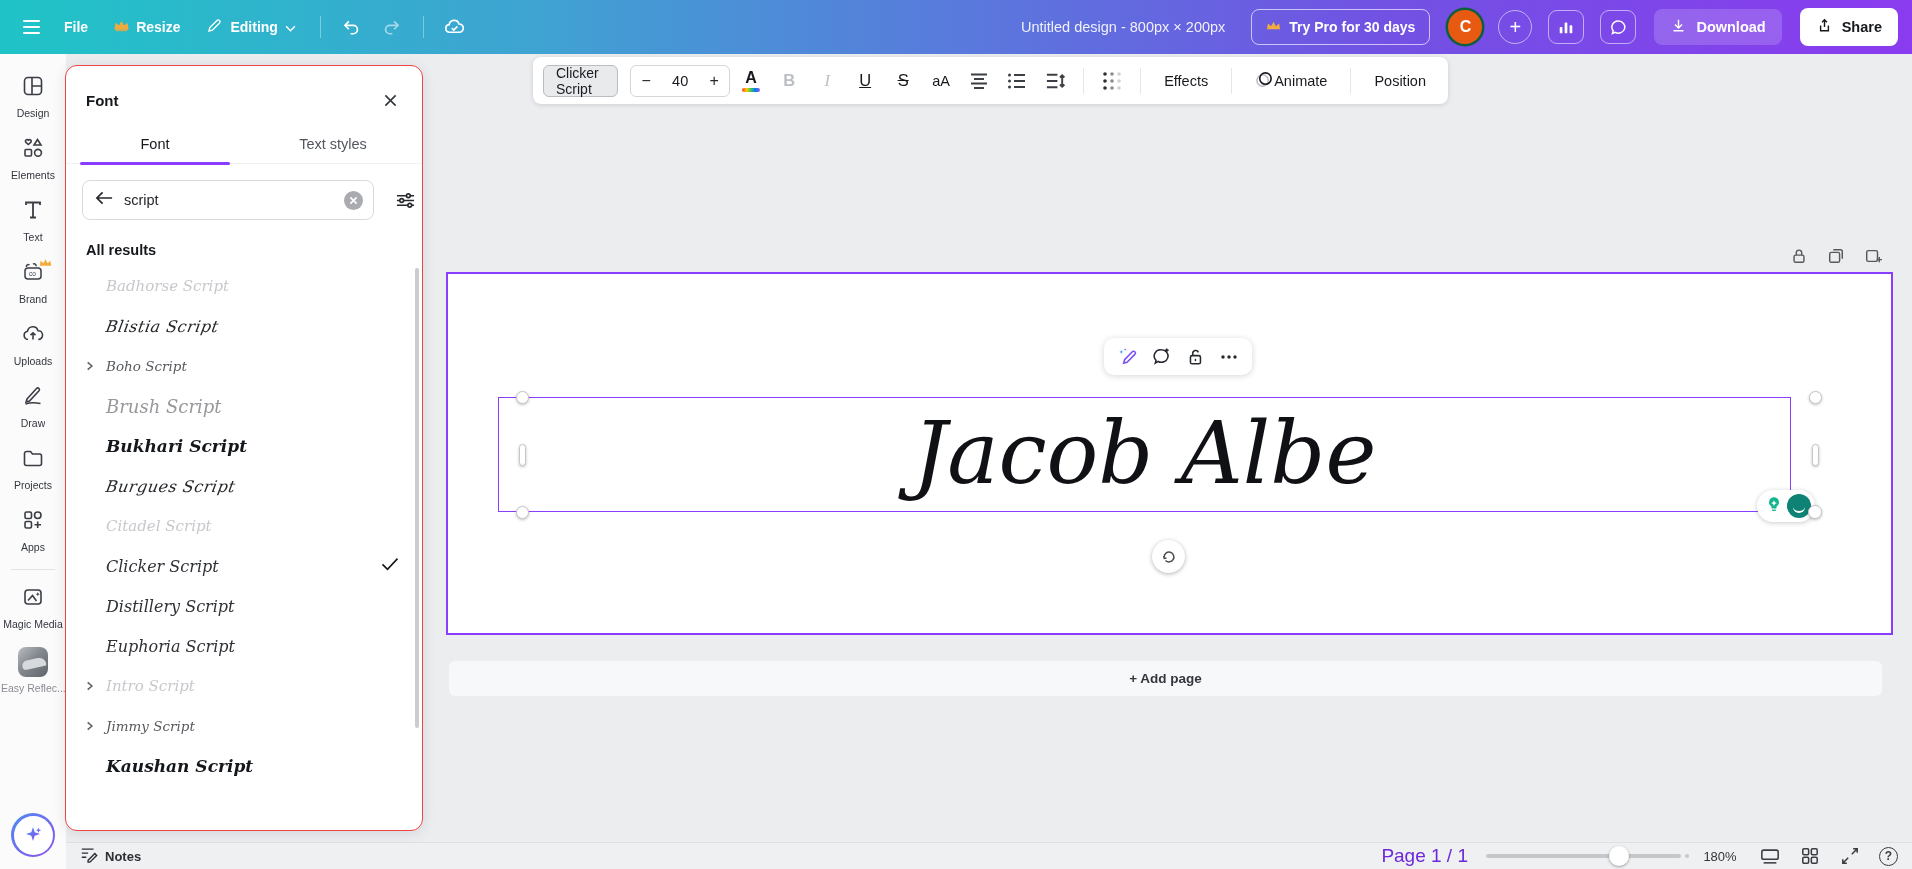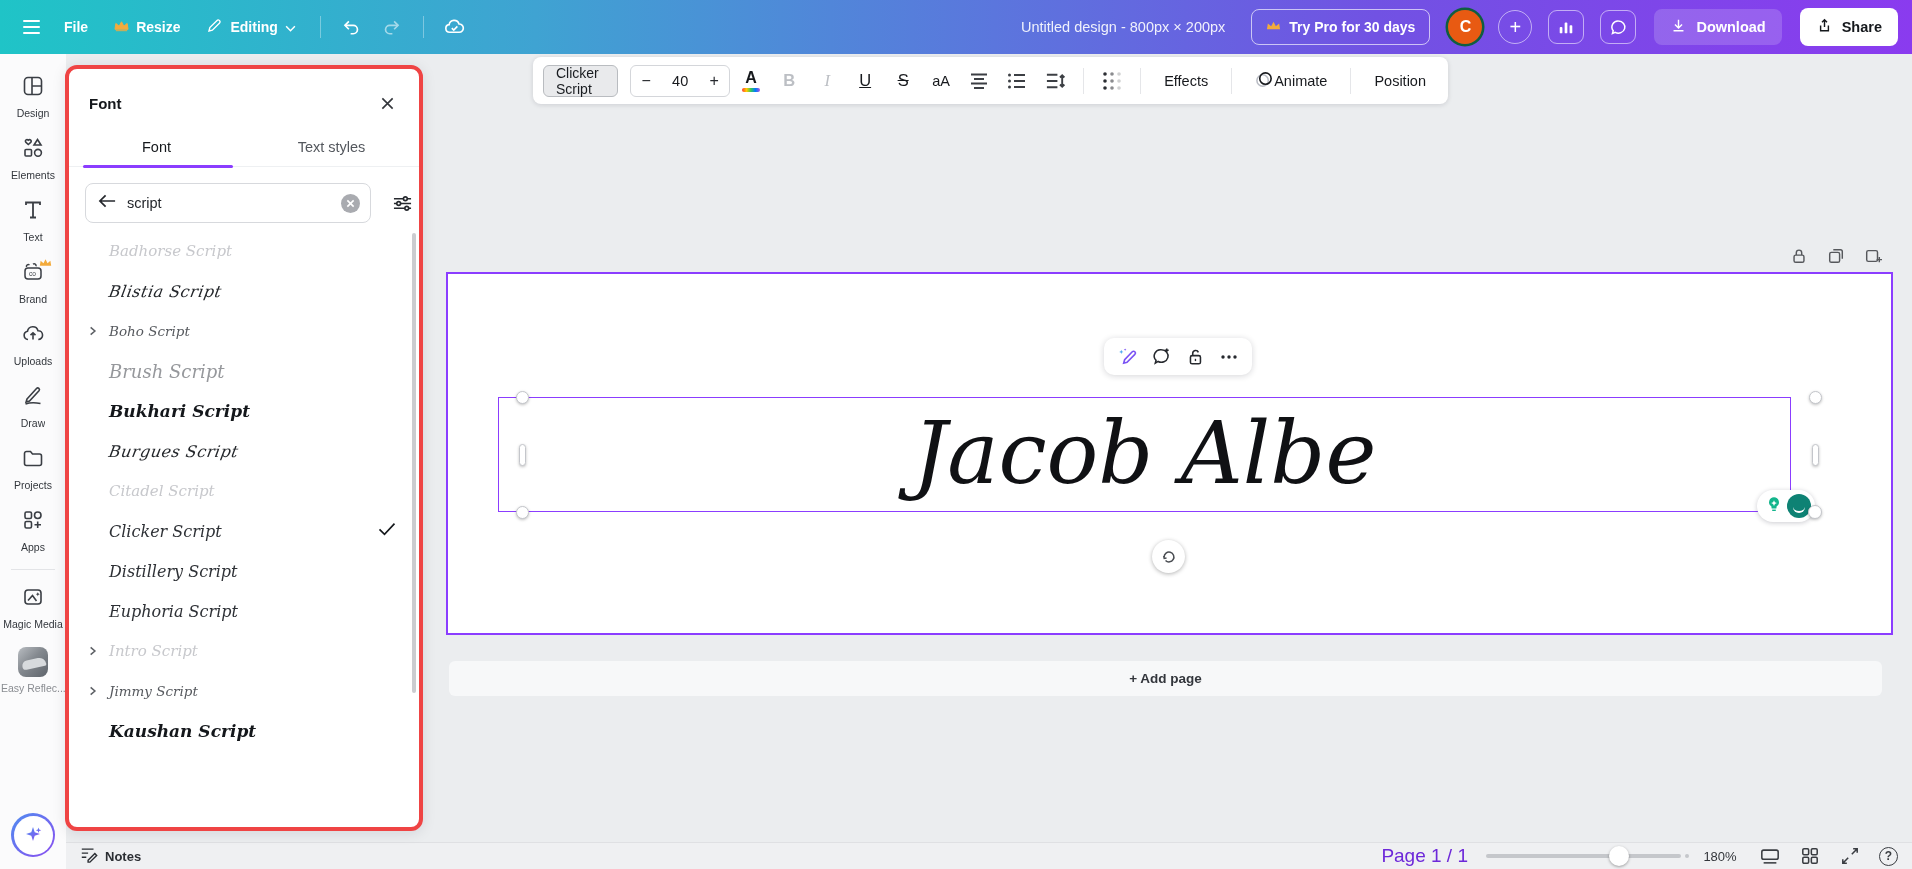--- a/index.html
+++ b/index.html
@@ -30,21 +30,21 @@
   .sb-item { width:62px; display:flex; flex-direction:column; align-items:center; gap:5px; padding:8px 0 9px; border-radius:8px; color:#3a3e44; position:relative; cursor:pointer; }
   .sb-item span.lbl { font-size:10.5px; color:#33373d; max-width:64px; overflow:hidden; white-space:nowrap; }
   .sb-crown { position:absolute; top:2px; right:12px; }
   .sb-divider { width:44px; height:1px; background:#e3e4e7; margin:7px 0; }
   .thumb { width:30px; height:30px; border-radius:8px; background:linear-gradient(135deg,#b9bdc2 0%,#84898f 45%,#5e646b 100%); position:relative; overflow:hidden; }
   .thumb::after { content:""; position:absolute; left:4px; top:12px; width:24px; height:9px; background:#d7dadd; border-radius:6px 8px 2px 4px; transform:rotate(-12deg); }
   .ai-fab { margin-top:auto; margin-bottom:12px; width:44px; height:44px; border-radius:50%; padding:2.5px; background:linear-gradient(135deg,#4f8df0,#8a4df0); cursor:pointer; }
   .ai-fab .inner { width:100%; height:100%; border-radius:50%; background:#fff; display:flex; align-items:center; justify-content:center; }
 
   
-  .panel { position:absolute; left:65px; top:65px; width:358px; height:766px; background:#fff; border:4px solid #ef4444; border-radius:12px; box-shadow:0 2px 14px rgba(20,20,40,.10); z-index:50; display:flex; flex-direction:column; }
+  .panel { position:absolute; left:65px; top:65px; width:358px; height:766px; background:#fff; border:1px solid #ef4444; border-radius:12px; box-shadow:0 2px 14px rgba(20,20,40,.10); z-index:50; display:flex; flex-direction:column; }
   .panel-head { display:flex; align-items:center; justify-content:space-between; padding:20px 18px 8px 20px; }
   .panel-title { font-size:15px; font-weight:700; color:#15181c; }
   .panel-close { width:28px; height:28px; display:flex; align-items:center; justify-content:center; border-radius:6px; cursor:pointer; }
   .tabs { display:flex; margin-top:4px; position:relative; }
   .tab { flex:1; text-align:center; font-size:14.5px; padding:10px 0 12px; color:#53575d; cursor:pointer; }
   .tab.active { color:#15181c; font-weight:500; }
   .tabs-underline-track { position:absolute; bottom:0; left:0; right:0; height:1px; background:#eef0f2; }
   .tab-underline { position:absolute; bottom:-1px; left:14px; width:150px; height:3px; background:#8b3dff; border-radius:2px; }
   .search-row { display:flex; align-items:center; gap:16px; padding:16px 2px 6px 16px; }
   .search-box { flex:1; display:flex; align-items:center; gap:10px; height:40px; border:1px solid #d7d9dd; border-radius:8px; padding:0 10px 0 12px; }
@@ -319,20 +319,21 @@
       </div>
       <span class="filter-btn">
           <svg width="21" height="19" viewBox="0 0 22 20" fill="none" stroke="#26292e" stroke-width="1.7">
             <path d="M2 5 h18 M2 10 h18 M2 15 h18"></path>
             <circle cx="14" cy="5" r="2" fill="#fff"></circle>
             <circle cx="7" cy="10" r="2" fill="#fff"></circle>
             <circle cx="15.5" cy="15" r="2" fill="#fff"></circle>
           </svg>
         </span>
     </div>
+    <div class="results-header">All results</div>
     <div class="font-list">
       <div class="vscroll"></div>
     <div class="font-item">
           <span class="chev-box"></span>
           <span class="fname tone-faint">Badhorse Script</span>
         </div>
         <div class="font-item">
           <span class="chev-box"></span>
           <span class="fname tone-ornate">Blistia Script</span>
         </div>

